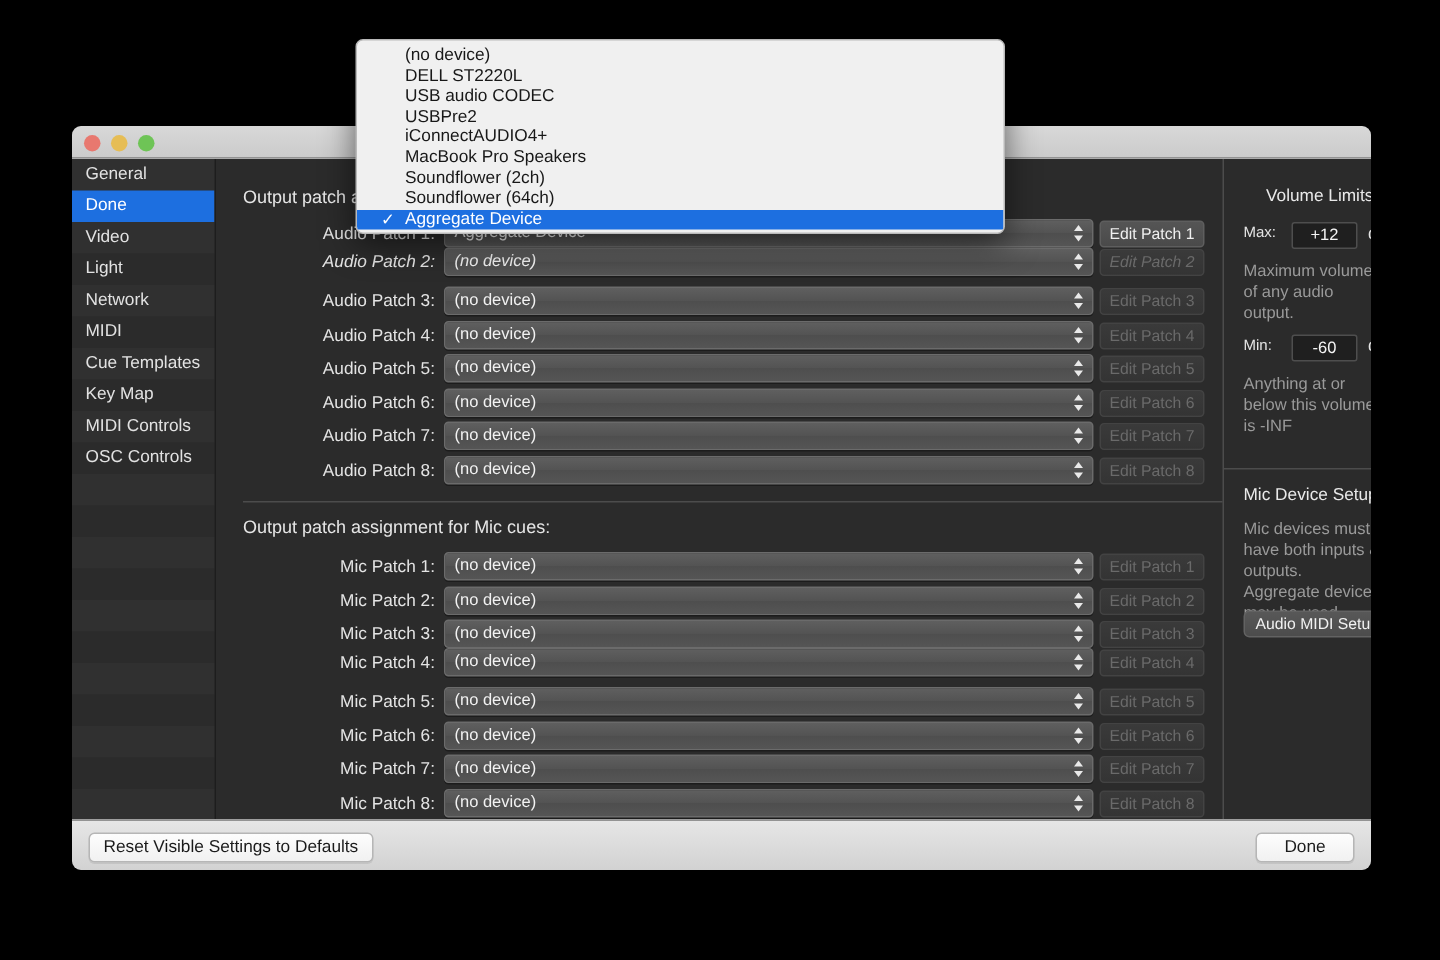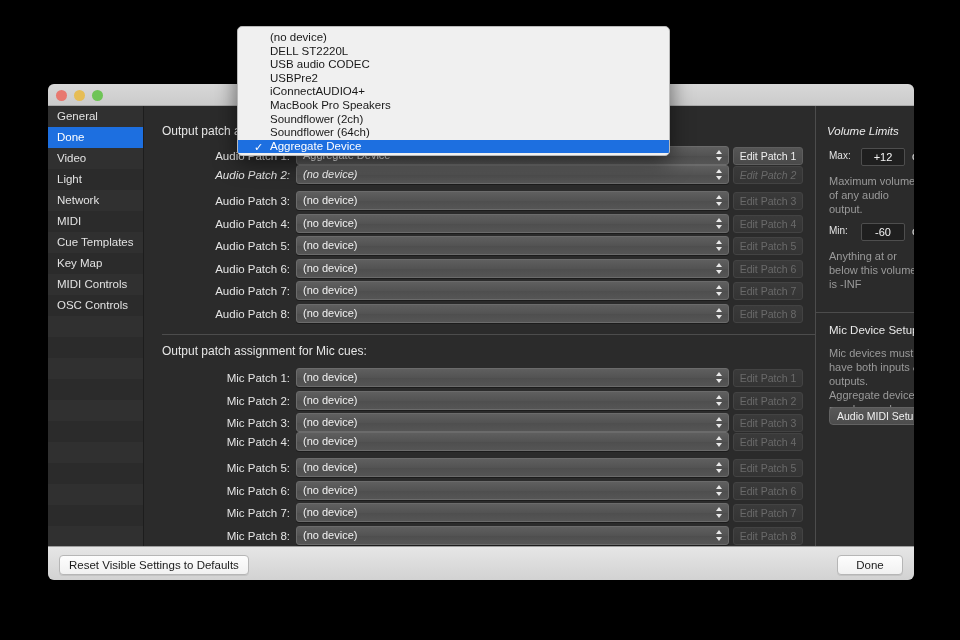--- a/index.html
+++ b/index.html
@@ -516,21 +516,21 @@
                   <span class="ptext">(no device)</span>
                   <span class="parrows"></span>
                 </div>
                 <div class="editbtn disabled" style="left: 589px; top: 1px;">Edit Patch 8</div>
               </div>
             </div>
         </div>
 
         <div id="right-col">
 
-          <div class="rtitle" style="left:11px; top:19px;font-style:italic;">Volume Limits</div>
+          <div class="rtitle" style="left:28px; top:19px;">Volume Limits</div>
 
           <div class="rlab" style="left:13px; top:44px;">Max:</div>
           <div class="rfield" style="left:45px; top:42px;">+12</div>
           <div class="runit" style="left:96px; top:44px;">dB</div>
           <div class="rhelp" style="left:13px; top:68px;">Maximum volume of any audio output.</div>
 
           <div class="rlab" style="left:13px; top:119px;">Min:</div>
           <div class="rfield" style="left:45px; top:117px;">-60</div>
           <div class="runit" style="left:96px; top:119px;">dB</div>
           <div class="rhelp" style="left:13px; top:143px;">Anything at or below this volume is -INF</div>

